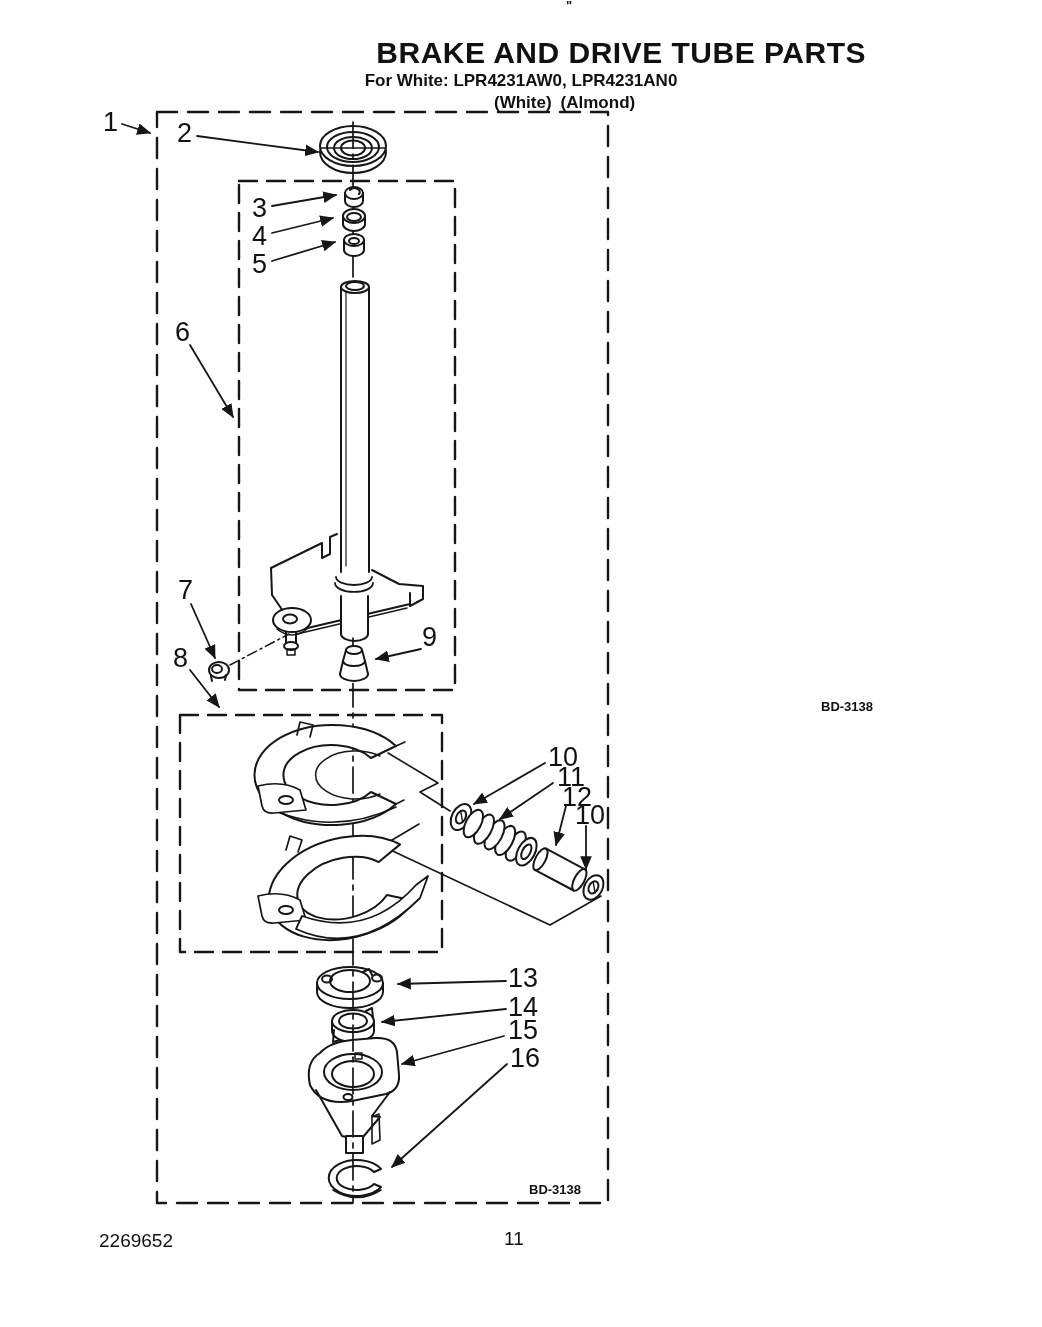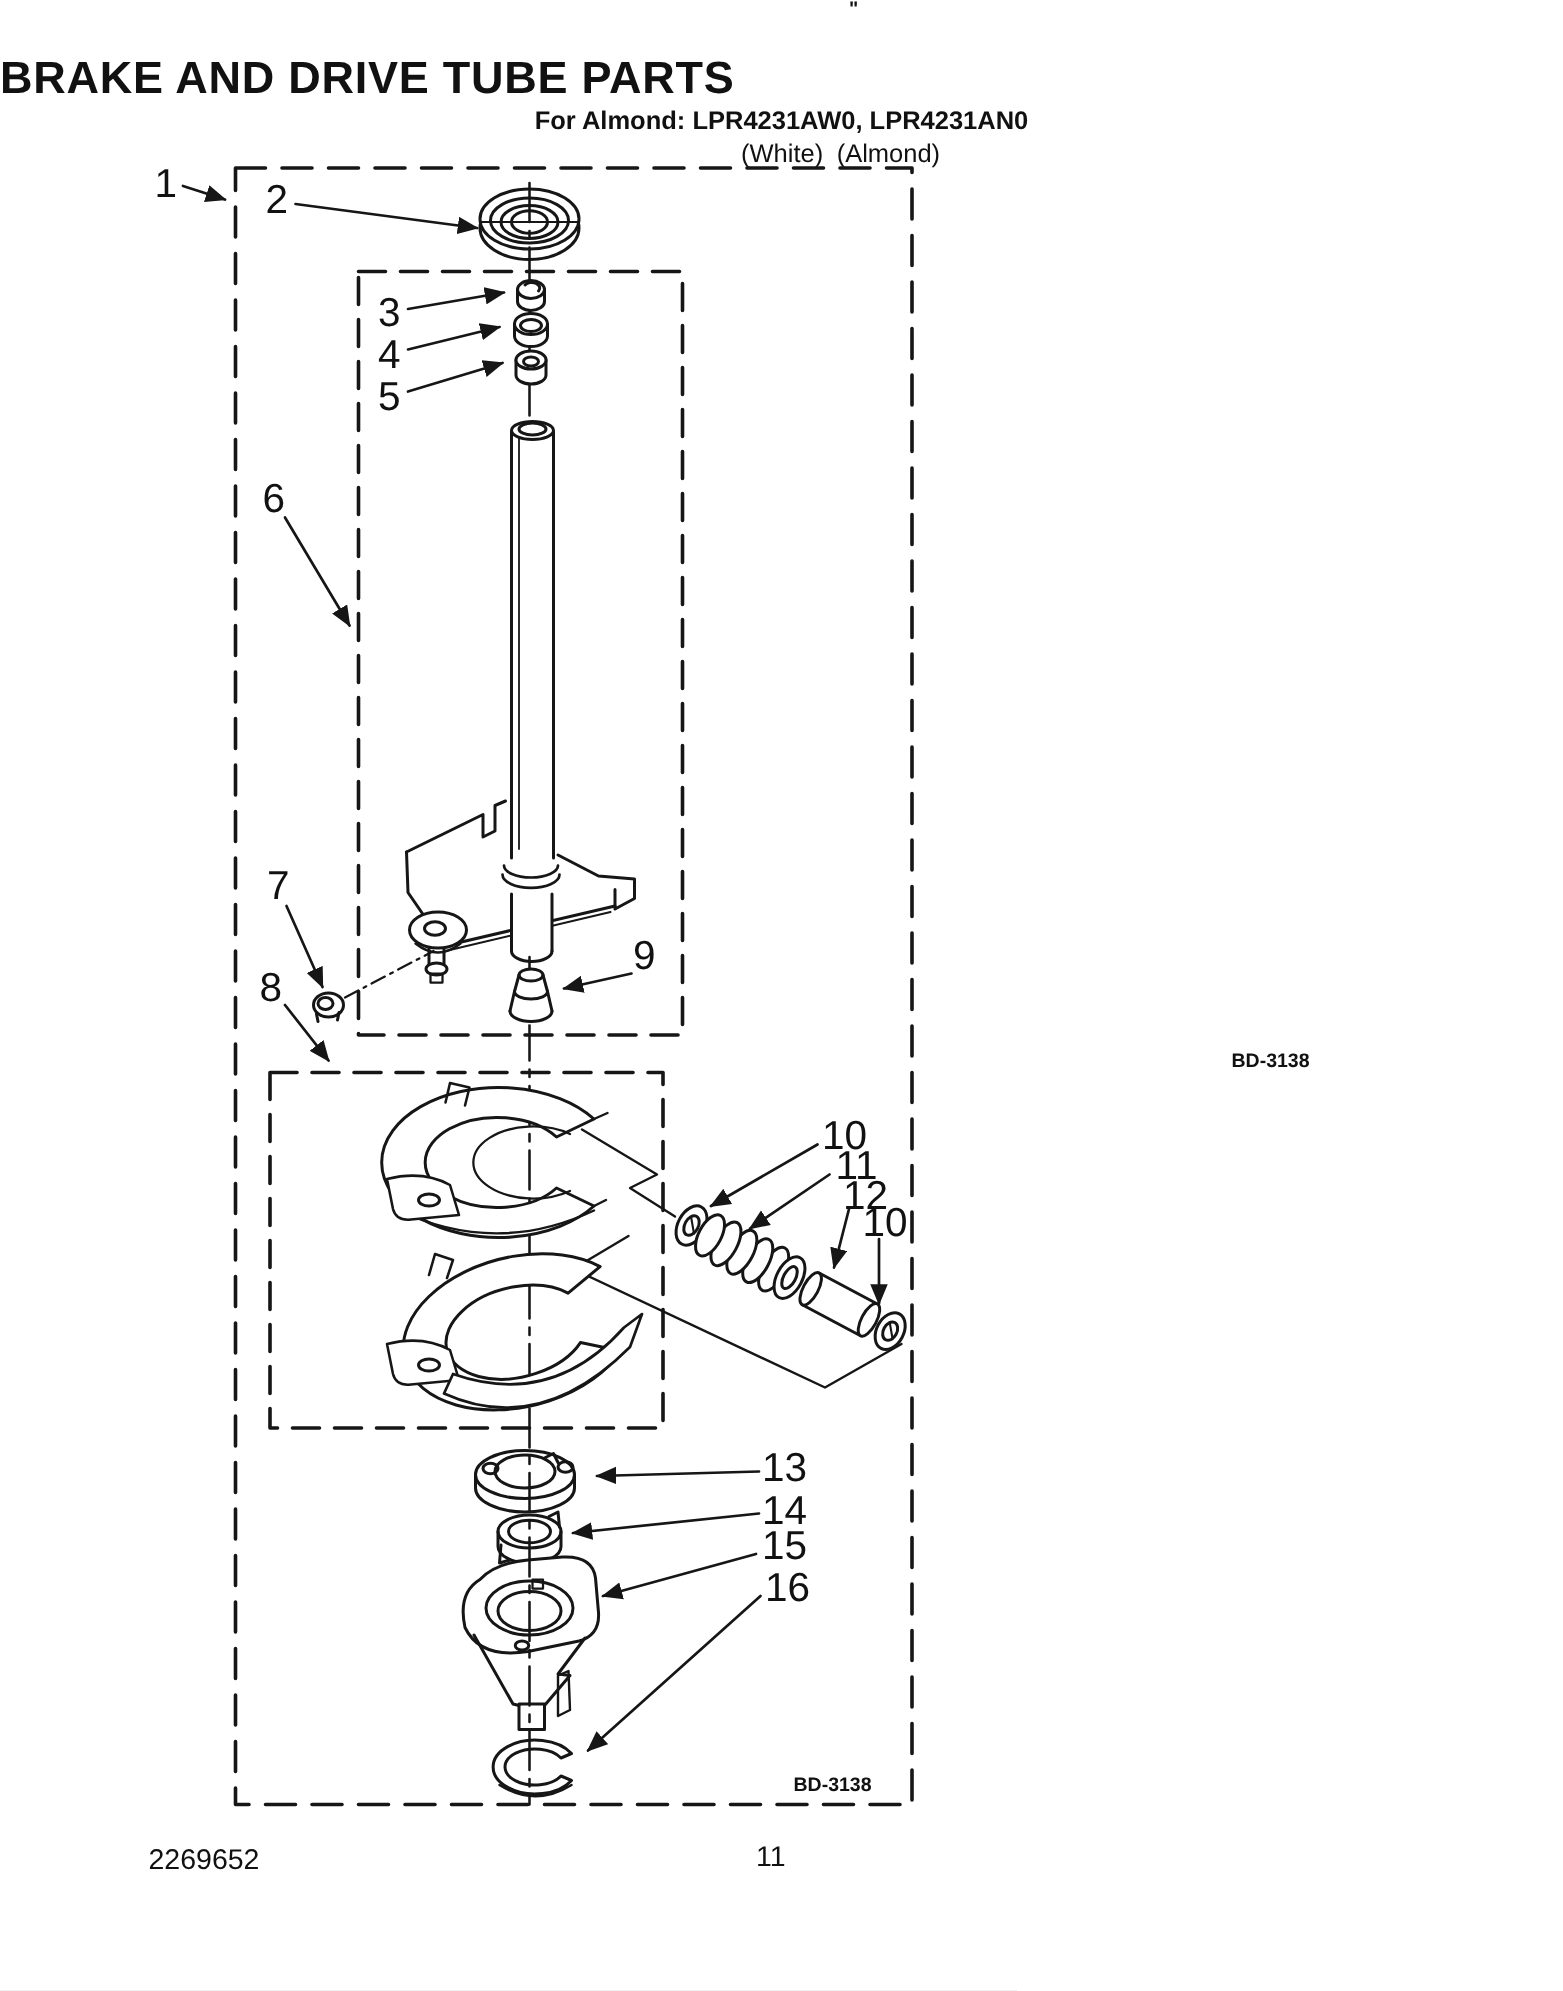--- a/index.html
+++ b/index.html
@@ -1,38 +1,38 @@
 <!DOCTYPE html>
 <html><head>
 <meta charset="utf-8">
 <style>
   html,body{margin:0;padding:0;background:#e8e8e8;}
   .page{
     position:relative;width:1042px;height:1327px;background:#ffffff;
     font-family:"Liberation Sans",sans-serif;color:#111;overflow:hidden;
   }
   .stray-mark{position:absolute;left:566px;top:-2px;font-size:13px;font-weight:bold;letter-spacing:1px;}
-  .title{position:absolute;left:0;top:36px;width:866px;text-align:left;
+  .title{position:absolute;left:0;top:36px;width:866px;text-align:right;
          font-size:30px;font-weight:bold;letter-spacing:0.5px;}
   .models{position:absolute;left:0;top:71px;width:1042px;text-align:center;
           font-size:17px;font-weight:bold;}
-  .finishes{position:absolute;left:494px;top:93px;font-size:17px;font-weight:normal;white-space:nowrap;}
+  .finishes{position:absolute;left:494px;top:93px;font-size:17px;font-weight:bold;white-space:nowrap;}
   .finishes span{margin-right:9px;}
   svg.diagram{position:absolute;left:0;top:0;}
   .footer-doc{position:absolute;left:99px;top:1230px;font-size:19px;}
   .footer-page{position:absolute;left:504px;top:1228px;font-size:19px;}
 </style>
 </head>
 <body>
 
 <div class="page">
 
   <div class="stray-mark">"</div>
   <div class="title">BRAKE AND DRIVE TUBE PARTS</div>
-  <div class="models">For Almond: LPR4231AW0, LPR4231AN0</div>
+  <div class="models">For White: LPR4231AW0, LPR4231AN0</div>
   <div class="finishes">
     <span>(White)</span><span>(Almond)</span>
   </div>
 
   <svg class="diagram" width="1042" height="1327" viewBox="0 0 1042 1327" fill="none" stroke="#161616" stroke-width="2" stroke-linecap="round" stroke-linejoin="round">
     <defs>
       <marker id="ah" viewBox="0 0 12 10" refX="11" refY="5" markerWidth="14" markerHeight="12" orient="auto" markerUnits="userSpaceOnUse">
         <path d="M0,0 L12,5 L0,10 Z" fill="#161616" stroke="none"></path>
       </marker>
     </defs>

